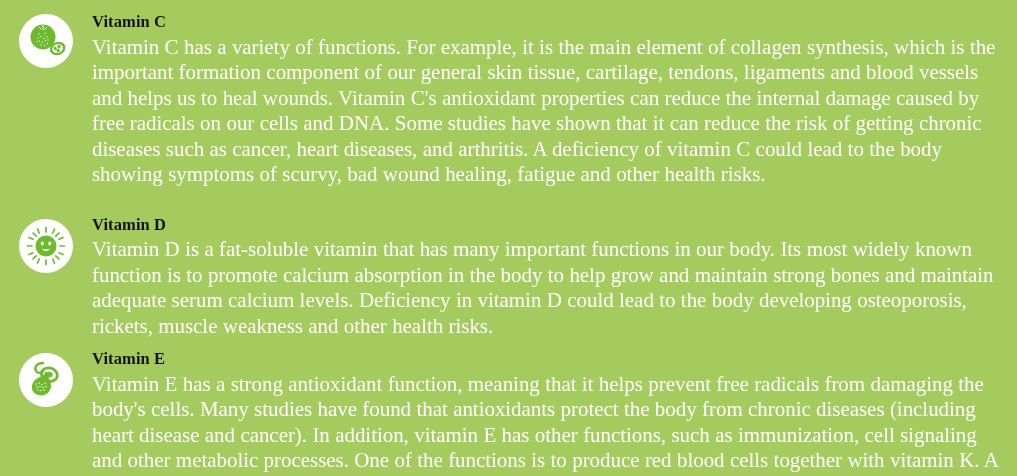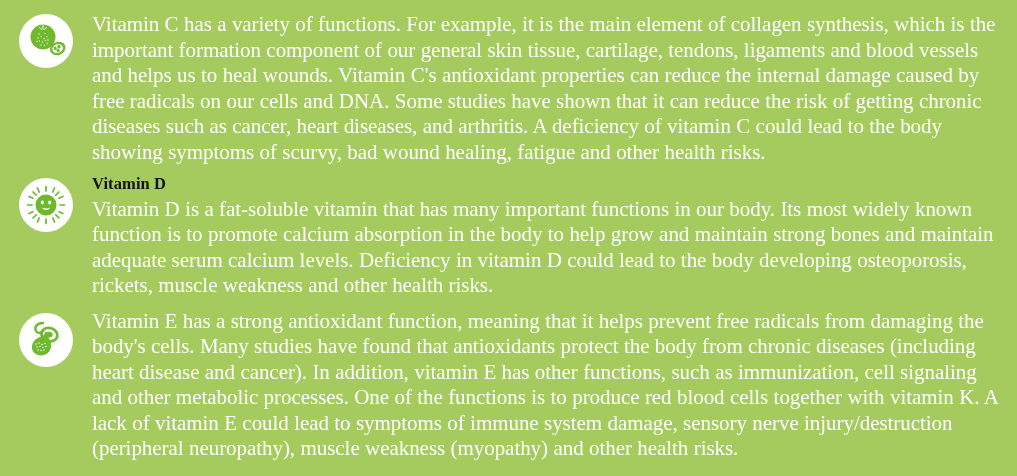--- a/index.html
+++ b/index.html
@@ -60,21 +60,21 @@
   p.vit-body {
     margin: 0;
     font-size: 21px;
     color: #ffffff;
     line-height: 25.5px;
     text-align: left;
     letter-spacing: -0.05px;
     word-spacing: 0.2px;
   }
   #sec-c .text-col { padding-top: 4px; }
-  #sec-d { margin-top: 9px; justify-content: space-between; }
+  #sec-d { margin-top: 27px; justify-content: space-between; }
   #sec-e { margin-top: 10px; }
   #sec-d .icon-col { padding-top: 4px; }
   #sec-e .icon-col { padding-top: 4px; }
 </style>
 </head>
 <body>
 
 <div class="page" style="background: rgb(165, 203, 95);">
 
   <div class="section" id="sec-c">
@@ -109,20 +109,21 @@
             <g fill="#6fb92c">
               <ellipse cx="3.8" cy="5" rx="1.5" ry="1.9"></ellipse>
               <ellipse cx="7.8" cy="4.6" rx="1.5" ry="1.9"></ellipse>
               <ellipse cx="5.8" cy="8" rx="1.5" ry="1.9"></ellipse>
             </g>
           </g>
         </svg>
       </div>
     </div>
     <div class="text-col">
+      <h2 class="vit-title" style="color: rgb(20, 20, 20);">Vitamin C</h2>
       <p class="vit-body" style="color: rgb(255, 255, 255);">Vitamin C has a variety of functions. For example, it is the main element of collagen synthesis, which is the important formation component of our general skin tissue, cartilage, tendons, ligaments and blood vessels and helps us to heal wounds. Vitamin C's antioxidant properties can reduce the internal damage caused by free radicals on our cells and DNA. Some studies have shown that it can reduce the risk of getting chronic diseases such as cancer, heart diseases, and arthritis. A deficiency of vitamin C could lead to the body showing symptoms of scurvy, bad wound healing, fatigue and other health risks.</p>
     </div>
   </div>
 
   <div class="section" id="sec-d">
     <div class="icon-col">
       <div class="icon-badge" style="background: rgb(255, 255, 255);">
         <svg width="42" height="42" viewBox="0 0 42 42" aria-hidden="true">
           <g stroke="#6fb92c" stroke-width="1.7" stroke-linecap="round">
             <line x1="21" y1="2.5" x2="21" y2="7"></line>
@@ -178,17 +179,18 @@
               <circle cx="21" cy="27.5" r="0.8"></circle>
             <circle cx="13" cy="31" r="0.8"></circle>
               <circle cx="16" cy="31.5" r="0.8"></circle>
             <circle cx="19" cy="31" r="0.8"></circle>
           </g>
           <path d="M18 4 C12 4 9 8 11 12 C12.6 15 16 14 18 12" fill="none" stroke="#6fb92c" stroke-width="2.4" stroke-linecap="round"></path>
         </svg>
       </div>
     </div>
     <div class="text-col">
+      <h2 class="vit-title" style="color: rgb(20, 20, 20);">Vitamin E</h2>
       <p class="vit-body" style="color: rgb(255, 255, 255);">Vitamin E has a strong antioxidant function, meaning that it helps prevent free radicals from damaging the body's cells. Many studies have found that antioxidants protect the body from chronic diseases (including heart disease and cancer). In addition, vitamin E has other functions, such as immunization, cell signaling and other metabolic processes. One of the functions is to produce red blood cells together with vitamin K. A lack of vitamin E could lead to symptoms of immune system damage, sensory nerve injury/destruction (peripheral neuropathy), muscle weakness (myopathy) and other health risks.</p>
     </div>
   </div>
 
 </div>
 
 </body></html>

